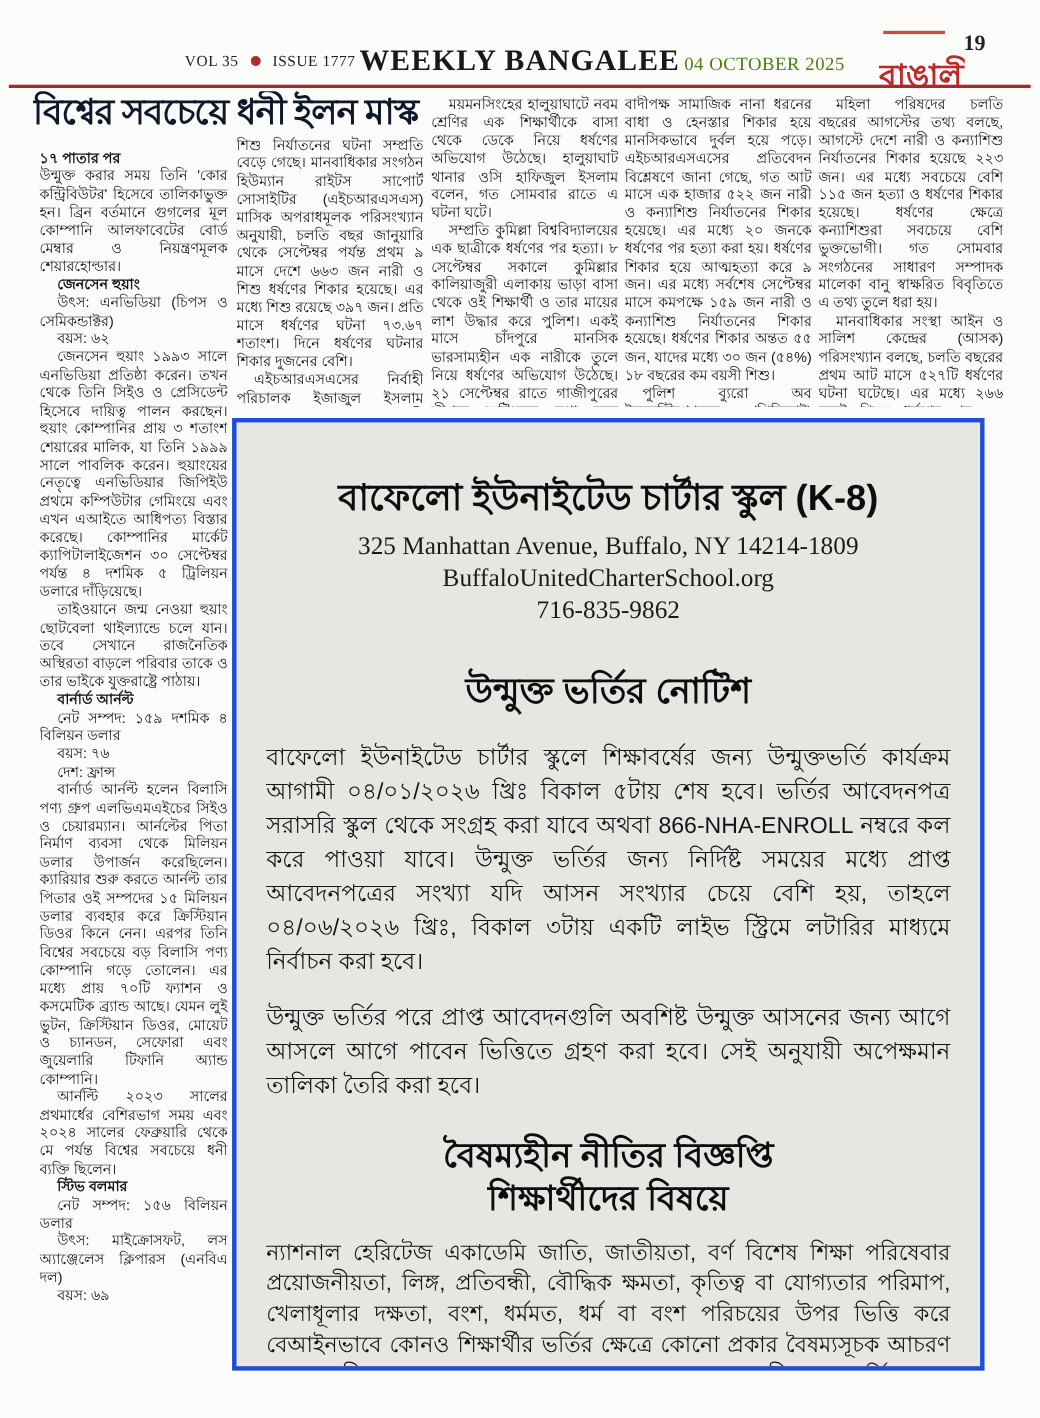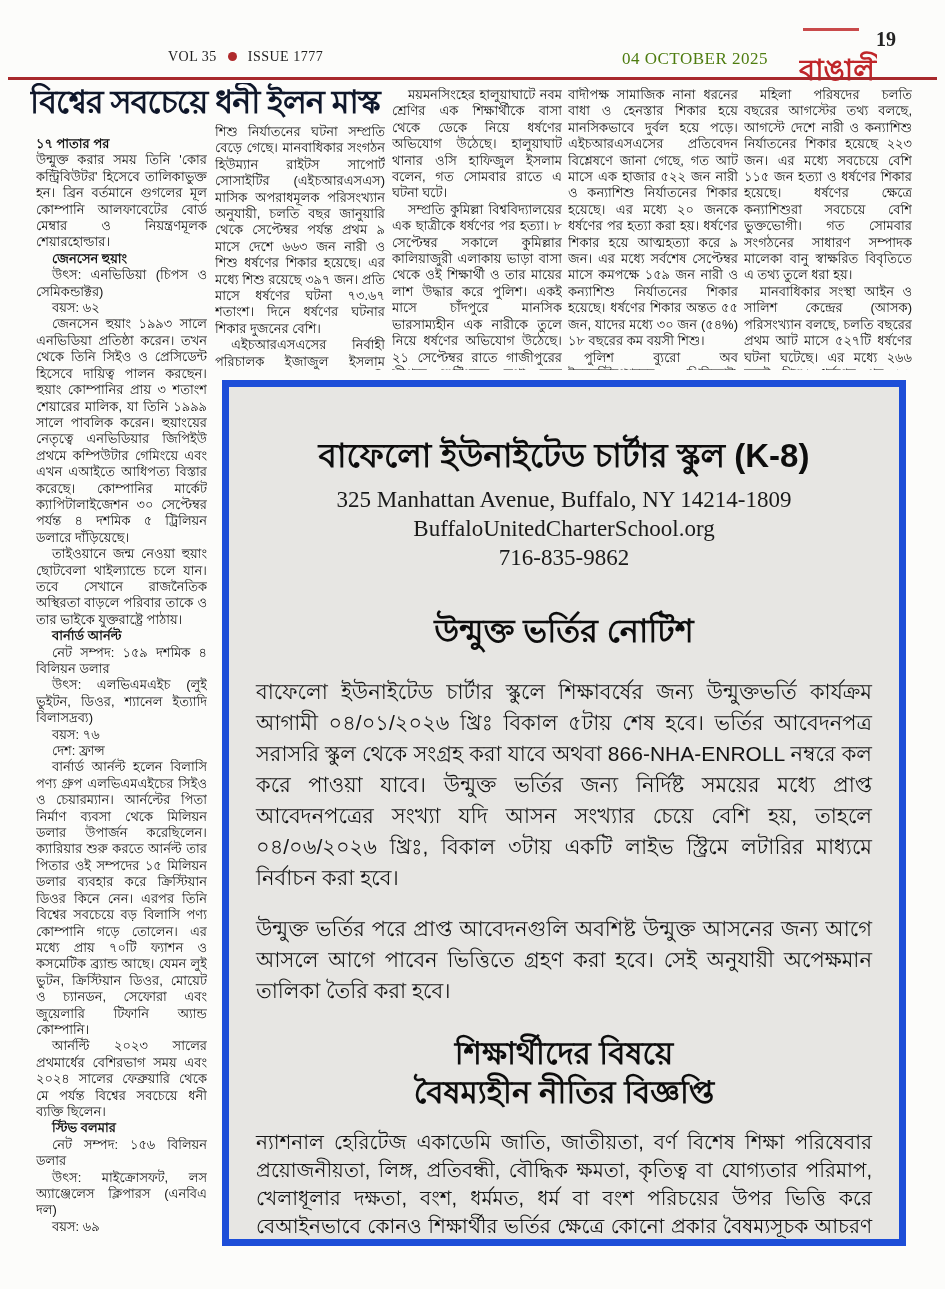--- a/index.html
+++ b/index.html
@@ -57,61 +57,61 @@
   .col2 { left:215px; top:124px; width:170px; height:246px; }
   .col3 { left:392px; top:87px;  width:170px; height:283px; }
   .col4 { left:568px; top:87px;  width:170px; height:283px; }
   .col5 { left:744px; top:87px;  width:168px; height:283px; }
   .pg { margin:0; text-indent:16px; }
   .pg.cont, .pg.lead { text-indent:0; }
   .pg.lead, .pg.name { font-weight:bold; }
 
   
   .adbox {
-    position:absolute; left:222px; top:380px; width:684px; height:866px;
-    background:#e7e6e3; border:7px solid #1d4ed8; padding:0 27px;
+    position:absolute; left:211px; top:380px; width:684px; height:866px;
+    background:#e7e6e3; border:4px solid #1d4ed8; padding:0 27px;
     text-align:center; overflow:hidden;
   }
   .ad-school { margin-top:48px; font-size:33px; line-height:42px; font-weight:800; color:#0d0d0d; }
   .ad-contact {
     margin-top:8px; font-family:"Liberation Serif", serif;
     font-size:23px; line-height:29px; color:#1a1a1a;
   }
   .ad-notice-title { margin-top:34px; font-size:32px; line-height:50px; font-weight:800; color:#0d0d0d; }
   .ad-p { margin:20px 0 0; font-size:21px; line-height:31px; text-align:justify; color:#141414; }
   .ad-policy-title { margin-top:28px; font-size:31px; line-height:39px; font-weight:800; color:#0d0d0d; }
   .ad-p.policy { font-size:20px; line-height:28px; margin-top:16px; }
 </style>
 </head>
 <body>
 
 <div class="page">
 
   <div class="mast-vol">
     <span>VOL 35</span><span class="dot"></span><span>ISSUE 1777</span>
   </div>
+  <div class="mast-title">WEEKLY BANGALEE</div>
   <div class="mast-date">04 OCTOBER 2025</div>
   <div class="logo-tag"></div>
   <div class="logo">বাঙালী</div>
   <div class="pageno">19</div>
   <div class="rule"></div>
 
   <h1 class="headline1">বিশ্বের সবচেয়ে ধনী ইলন মাস্ক</h1>
 
   <div class="col col1">
       <p class="pg lead">১৭ পাতার পর</p>
       <p class="pg cont">উন্মুক্ত করার সময় তিনি 'কোর কন্ট্রিবিউটর' হিসেবে তালিকাভুক্ত হন। ব্রিন বর্তমানে গুগলের মূল কোম্পানি আলফাবেটের বোর্ড মেম্বার ও নিয়ন্ত্রণমূলক শেয়ারহোল্ডার।</p>
       <p class="pg name">জেনসেন হুয়াং</p>
       <p class="pg body">উৎস: এনভিডিয়া (চিপস ও সেমিকন্ডাক্টর)</p>
       <p class="pg body">বয়স: ৬২</p>
       <p class="pg body">জেনসেন হুয়াং ১৯৯৩ সালে এনভিডিয়া প্রতিষ্ঠা করেন। তখন থেকে তিনি সিইও ও প্রেসিডেন্ট হিসেবে দায়িত্ব পালন করছেন। হুয়াং কোম্পানির প্রায় ৩ শতাংশ শেয়ারের মালিক, যা তিনি ১৯৯৯ সালে পাবলিক করেন। হুয়াংয়ের নেতৃত্বে এনভিডিয়ার জিপিইউ প্রথমে কম্পিউটার গেমিংয়ে এবং এখন এআইতে আধিপত্য বিস্তার করেছে। কোম্পানির মার্কেট ক্যাপিটালাইজেশন ৩০ সেপ্টেম্বর পর্যন্ত ৪ দশমিক ৫ ট্রিলিয়ন ডলারে দাঁড়িয়েছে।</p>
       <p class="pg body">তাইওয়ানে জন্ম নেওয়া হুয়াং ছোটবেলা থাইল্যান্ডে চলে যান। তবে সেখানে রাজনৈতিক অস্থিরতা বাড়লে পরিবার তাকে ও তার ভাইকে যুক্তরাষ্ট্রে পাঠায়।</p>
       <p class="pg name">বার্নার্ড আর্নল্ট</p>
       <p class="pg body">নেট সম্পদ: ১৫৯ দশমিক ৪ বিলিয়ন ডলার</p>
-      <p class="pg body">উৎস: এলভিএমএইচ (লুই ভুইটন, ডিওর, শ্যানেল ইত্যাদি বিলাসদ্রব্য)</p>
       <p class="pg body">বয়স: ৭৬</p>
       <p class="pg body">দেশ: ফ্রান্স</p>
       <p class="pg body">বার্নার্ড আর্নল্ট হলেন বিলাসি পণ্য গ্রুপ এলভিএমএইচের সিইও ও চেয়ারম্যান। আর্নল্টের পিতা নির্মাণ ব্যবসা থেকে মিলিয়ন ডলার উপার্জন করেছিলেন। ক্যারিয়ার শুরু করতে আর্নল্ট তার পিতার ওই সম্পদের ১৫ মিলিয়ন ডলার ব্যবহার করে ক্রিস্টিয়ান ডিওর কিনে নেন। এরপর তিনি বিশ্বের সবচেয়ে বড় বিলাসি পণ্য কোম্পানি গড়ে তোলেন। এর মধ্যে প্রায় ৭০টি ফ্যাশন ও কসমেটিক ব্র্যান্ড আছে। যেমন লুই ভুটন, ক্রিস্টিয়ান ডিওর, মোয়েট ও চ্যানডন, সেফোরা এবং জুয়েলারি টিফানি অ্যান্ড কোম্পানি।</p>
       <p class="pg body">আর্নল্টি ২০২৩ সালের প্রথমার্ধের বেশিরভাগ সময় এবং ২০২৪ সালের ফেব্রুয়ারি থেকে মে পর্যন্ত বিশ্বের সবচেয়ে ধনী ব্যক্তি ছিলেন।</p>
       <p class="pg name">স্টিভ বলমার</p>
       <p class="pg body">নেট সম্পদ: ১৫৬ বিলিয়ন ডলার</p>
       <p class="pg body">উৎস: মাইক্রোসফট, লস অ্যাঞ্জেলেস ক্লিপারস (এনবিএ দল)</p>
       <p class="pg body">বয়স: ৬৯</p>
     </div>
   <div class="col col2">
@@ -135,19 +135,19 @@
     <div class="ad-school">বাফেলো ইউনাইটেড চার্টার স্কুল (K-8)</div>
     <div class="ad-contact">
       <div>325 Manhattan Avenue, Buffalo, NY 14214-1809</div>
       <div>BuffaloUnitedCharterSchool.org</div>
       <div>716-835-9862</div>
     </div>
     <div class="ad-notice-title">উন্মুক্ত ভর্তির নোটিশ</div>
     <p class="ad-p">বাফেলো ইউনাইটেড চার্টার স্কুলে শিক্ষাবর্ষের জন্য উন্মুক্তভর্তি কার্যক্রম আগামী ০৪/০১/২০২৬ খ্রিঃ বিকাল ৫টায় শেষ হবে। ভর্তির আবেদনপত্র সরাসরি স্কুল থেকে সংগ্রহ করা যাবে অথবা 866-NHA-ENROLL নম্বরে কল করে পাওয়া যাবে। উন্মুক্ত ভর্তির জন্য নির্দিষ্ট সময়ের মধ্যে প্রাপ্ত আবেদনপত্রের সংখ্যা যদি আসন সংখ্যার চেয়ে বেশি হয়, তাহলে ০৪/০৬/২০২৬ খ্রিঃ, বিকাল ৩টায় একটি লাইভ স্ট্রিমে লটারির মাধ্যমে নির্বাচন করা হবে।</p>
     <p class="ad-p">উন্মুক্ত ভর্তির পরে প্রাপ্ত আবেদনগুলি অবশিষ্ট উন্মুক্ত আসনের জন্য আগে আসলে আগে পাবেন ভিত্তিতে গ্রহণ করা হবে। সেই অনুযায়ী অপেক্ষমান তালিকা তৈরি করা হবে।</p>
     <div class="ad-policy-title">
+      <div>বৈষম্যহীন নীতির বিজ্ঞপ্তি</div>
       <div>শিক্ষার্থীদের বিষয়ে</div>
-      <div>বৈষম্যহীন নীতির বিজ্ঞপ্তি</div>
     </div>
     <p class="ad-p policy">ন্যাশনাল হেরিটেজ একাডেমি জাতি, জাতীয়তা, বর্ণ বিশেষ শিক্ষা পরিষেবার প্রয়োজনীয়তা, লিঙ্গ, প্রতিবন্ধী, বৌদ্ধিক ক্ষমতা, কৃতিত্ব বা যোগ্যতার পরিমাপ, খেলাধূলার দক্ষতা, বংশ, ধর্মমত, ধর্ম বা বংশ পরিচয়ের উপর ভিত্তি করে বেআইনভাবে কোনও শিক্ষার্থীর ভর্তির ক্ষেত্রে কোনো প্রকার বৈষম্যসূচক আচরণ করা বা সীমাবদ্ধতা আরোপ করে না। কোনো আবেদনকারী স্কুলে ভর্তির জন্য আবেদন গ্রহণ করতে বা জমা দেওয়ার ক্ষেত্রে সেই স্কুল কোনো শিক্ষার্থী বা পরিবারের কাছ থেকে কোনো পদক্ষেপ (যেমন ভর্তি পরীক্ষা, সাক্ষাতকার, রচনা, তথ্য অধিবেশনে উপস্থিত ইত্যাদি) গ্রহণ করার প্রয়োজন দাবি করতে পারবে না।</p>
   </div>
 
 </div>
 
 </body></html>

